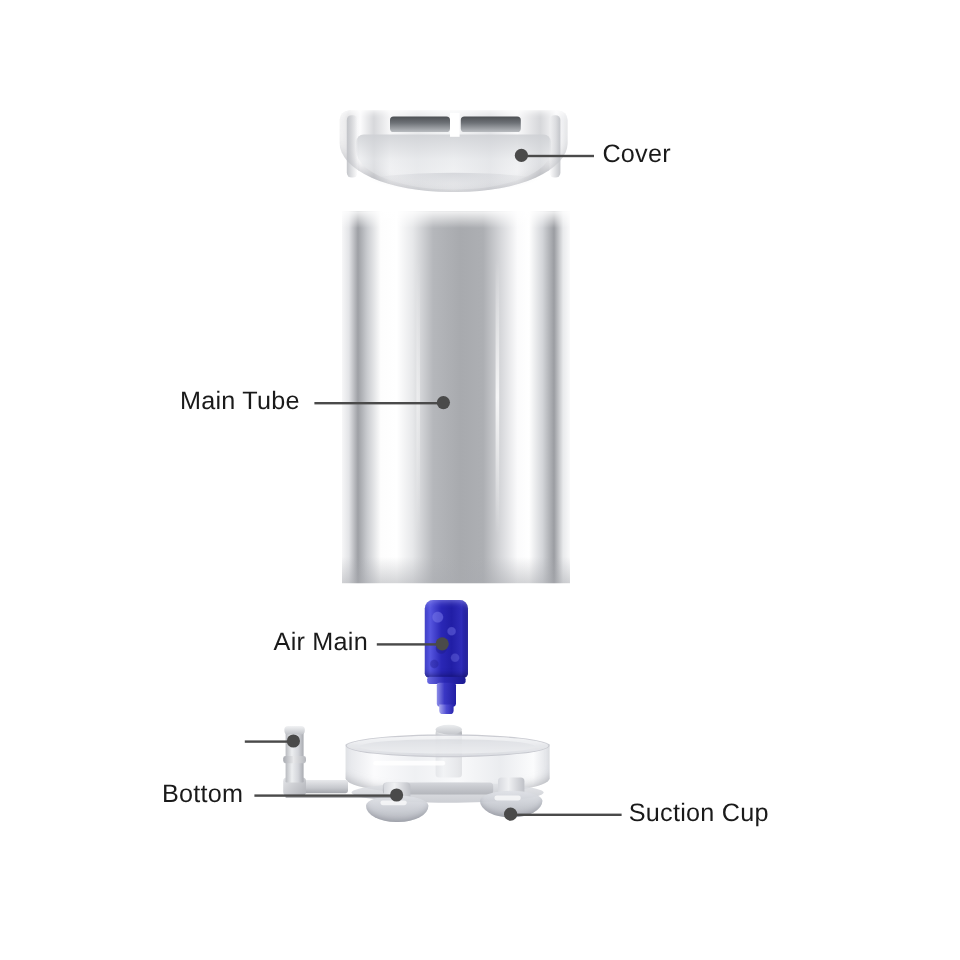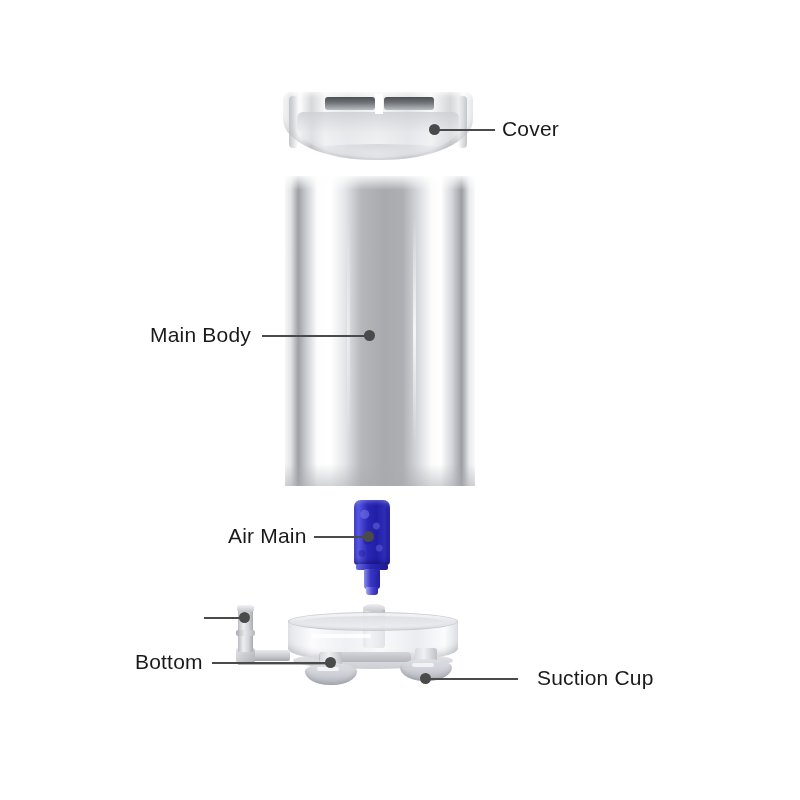--- a/index.html
+++ b/index.html
@@ -450,21 +450,21 @@
   <div class="callout-text" style="left:502px; top:117px;">Cover</div>
 
   <div id="main-body-part">
     <div class="body-cyl"></div>
     <div class="body-top-hl"></div>
     <div class="body-streak a"></div>
     <div class="body-streak b"></div>
     <div class="body-bottom-shade"></div>
   </div>
 
-  <div class="callout-text" style="left:150px; top:323px;">Main Body</div>
+  <div class="callout-text" style="left:150px; top:323px;">Main Tube</div>
   <div class="leader-line" style="left:262px; top:335px; width:104px;"></div>
   <div class="leader-dot" style="left:364px; top:330px;"></div>
 
   <div id="air-stone-part">
     <div class="stone-body">
       <div class="stone-speckle"></div>
     </div>
     <div class="stone-collar"></div>
     <div class="stone-nozzle"></div>
     <div class="stone-nozzle-tip"></div>
@@ -507,15 +507,15 @@
 
   <div class="leader-line" style="left:204px; top:617px; width:38px;"></div>
   <div class="leader-dot" style="left:239px; top:612px;"></div>
 
   <div class="callout-text" style="left:135px; top:650px;">Bottom</div>
   <div class="leader-line" style="left:212px; top:662px; width:118px;"></div>
   <div class="leader-dot" style="left:325px; top:657px;"></div>
 
   <div class="leader-dot" style="left:420px; top:673px;"></div>
   <div class="leader-line" style="left:430px; top:678px; width:88px;"></div>
-  <div class="callout-text" style="left:524px; top:666px;margin-left:13px;">Suction Cup</div>
+  <div class="callout-text" style="left:524px; top:666px;">Suction Cup</div>
 
 </div>
 
 </body></html>

